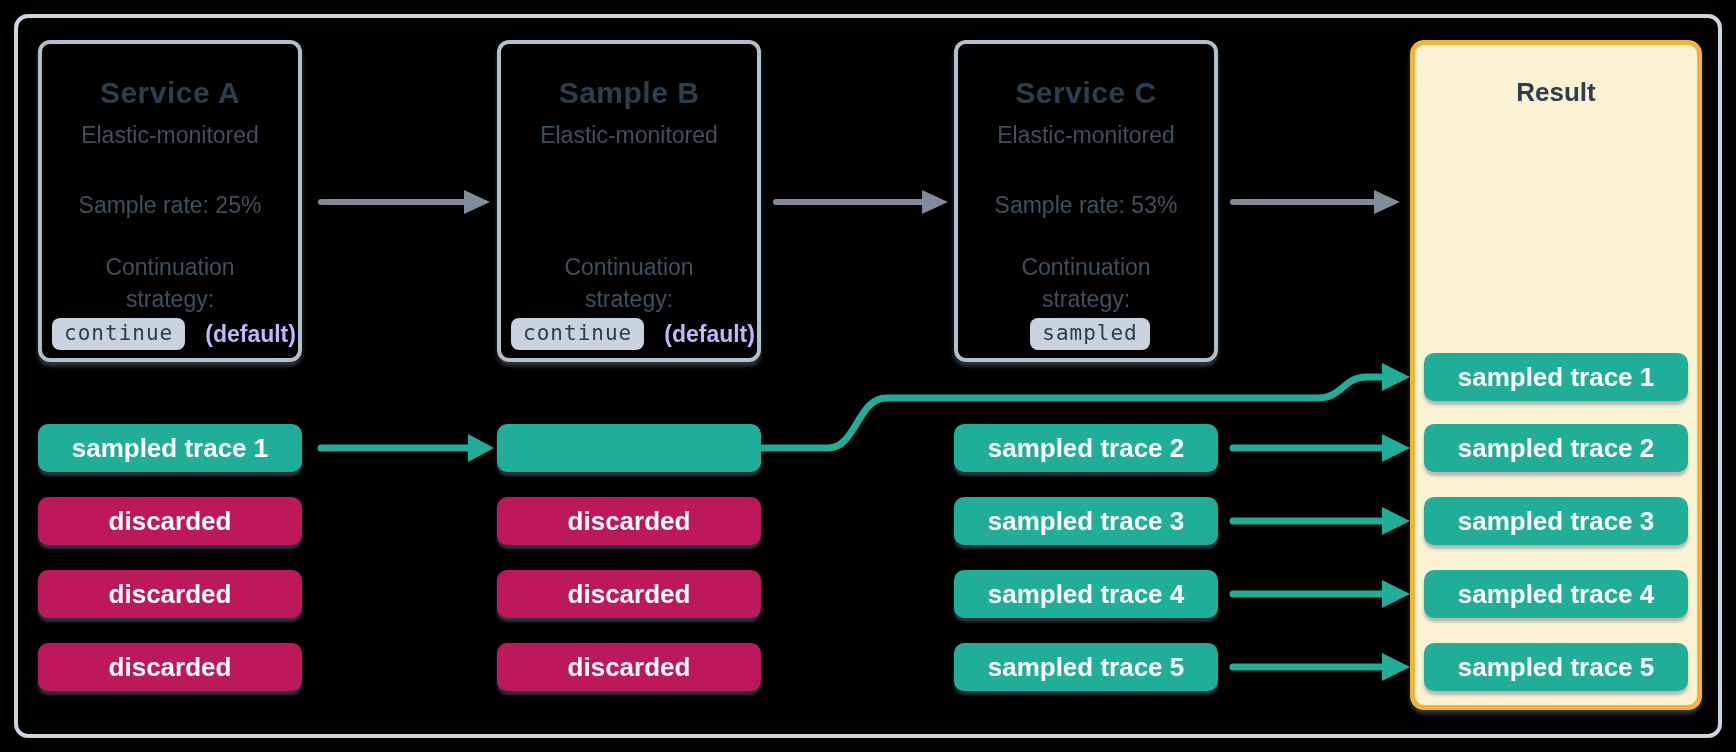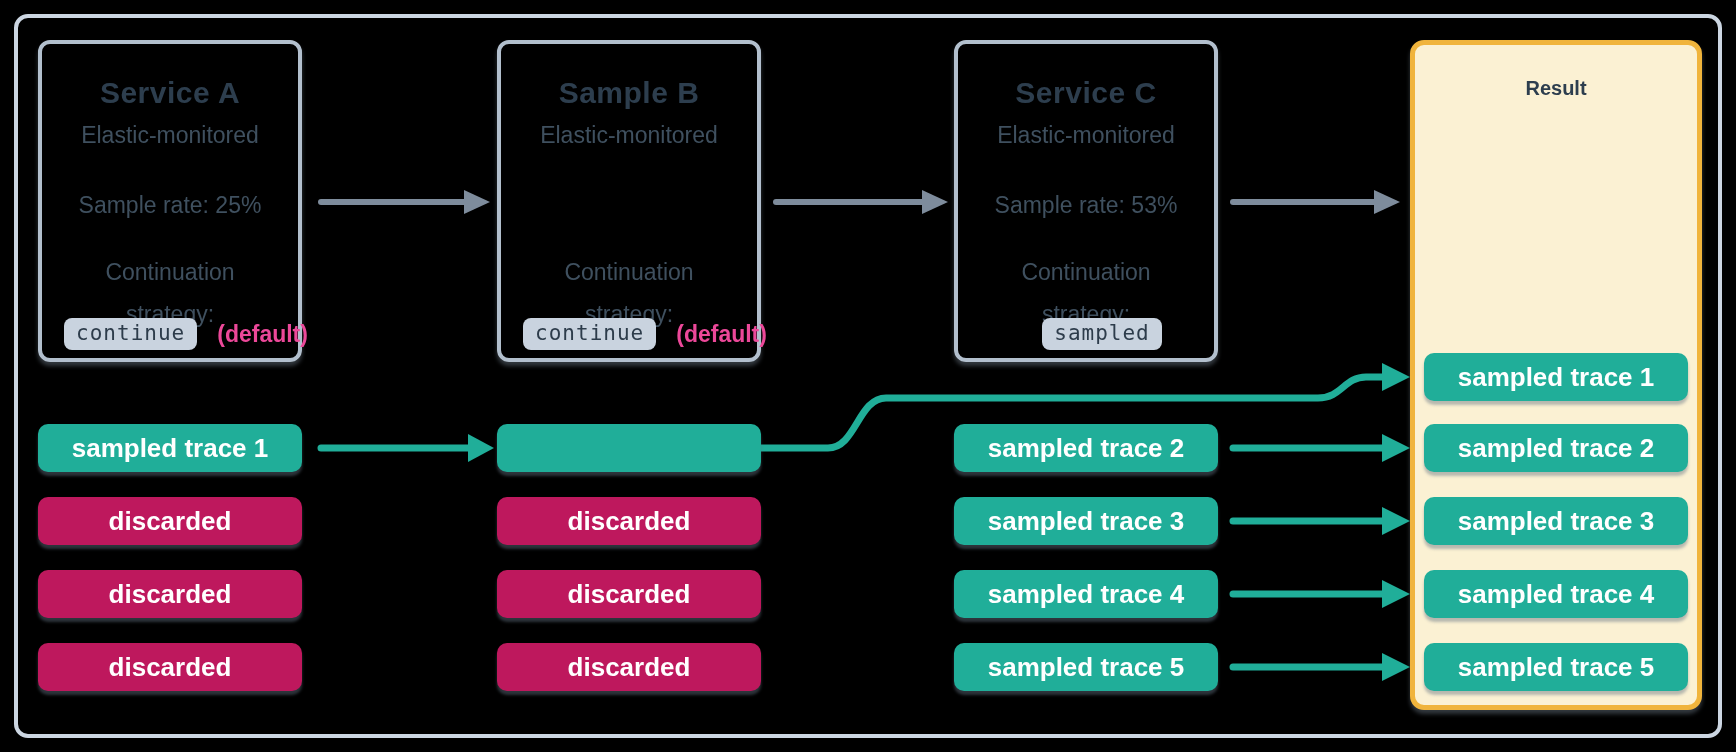--- a/index.html
+++ b/index.html
@@ -19,41 +19,41 @@
   .box-title{
     position:absolute;top:32px;left:0;width:100%;text-align:center;
     font-size:30px;font-weight:bold;color:#2d3e4e;letter-spacing:.5px;
   }
   .box-line{
     position:absolute;left:0;width:100%;text-align:center;
     font-size:23px;font-weight:normal;color:#3f505f;
   }
   .box-sub{top:78px;}
   .box-rate{top:148px;}
-  .box-cont{top:207px;line-height:42px;}
+  .box-cont{top:207px;line-height:32px;}
   .box-cont .wrap{display:block;width:170px;margin:0 auto;}
   .chip-row{
-    position:absolute;top:272px;left:16px;width:100%;height:36px;
+    position:absolute;top:272px;left:4px;width:100%;height:36px;
     display:flex;align-items:center;justify-content:center;gap:20px;
   }
   .chip{
     font-family:"DejaVu Sans Mono", monospace;font-size:21px;font-weight:500;
     color:#2d3c4b;background:#c9d3df;border-radius:8px;padding:3px 12px 5px 12px;
     letter-spacing:1px;
   }
-  .default-label{font-size:23px;font-weight:bold;color:#ec4899;}
+  .default-label{font-size:23px;font-weight:bold;color:#c4b5fd;}
   .default-label:empty{display:none;}
   .result-box{
     position:absolute;left:1410px;top:40px;width:292px;height:670px;
     background:#fbf1d3;border:5px solid #f0b43c;border-radius:14px;
     box-sizing:border-box;box-shadow:0 4px 4px rgba(125,140,155,.40);
   }
   .result-title{
     position:absolute;top:32px;left:0;width:100%;text-align:center;
-    font-size:20px;font-weight:bold;color:#2d3e4e;
+    font-size:26px;font-weight:bold;color:#2d3e4e;
   }
   .arrows{position:absolute;left:0;top:0;pointer-events:none;}
   .gray-arrow line{stroke:#7e8c9c;stroke-width:6;stroke-linecap:round;}
   .gray-arrow polygon{fill:#7e8c9c;}
   .teal-arrow line,.teal-arrow path{stroke:#20ae99;stroke-width:7;stroke-linecap:round;fill:none;}
   .teal-arrow polygon{fill:#20ae99;}
   .pill{
     position:absolute;width:264px;height:48px;border-radius:10px;
     display:flex;align-items:center;justify-content:center;box-sizing:border-box;
     font-size:26px;font-weight:bold;color:#ffffff;

